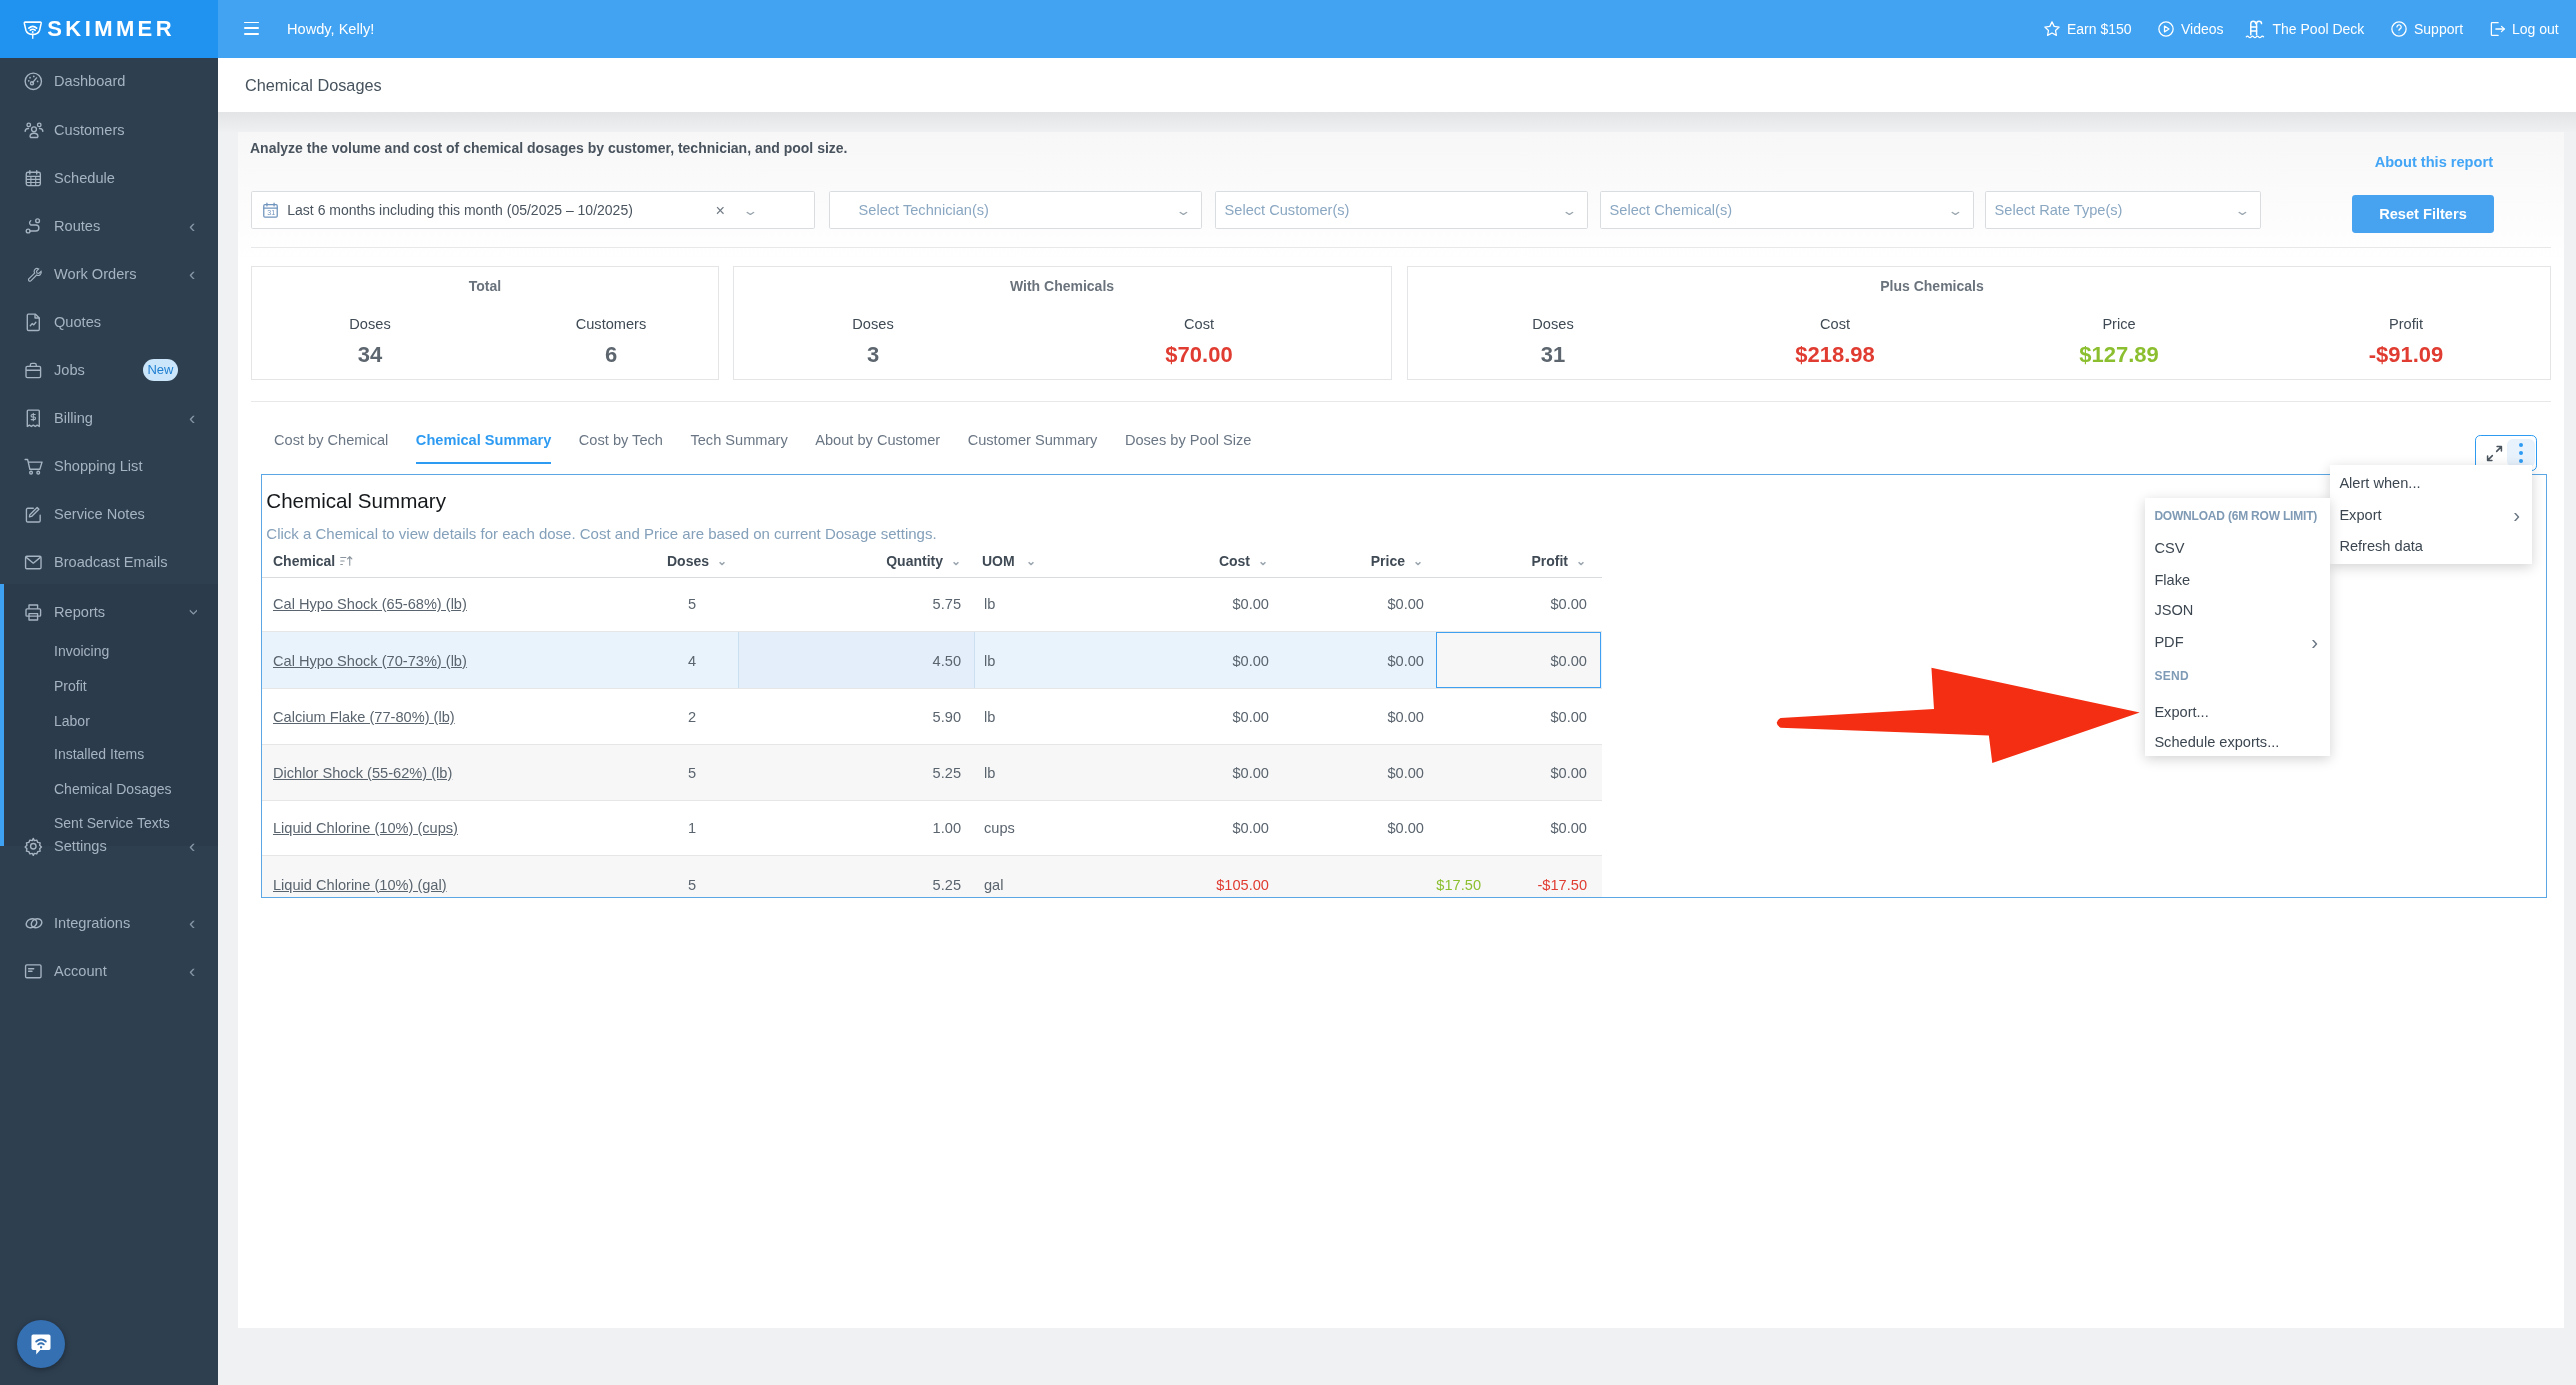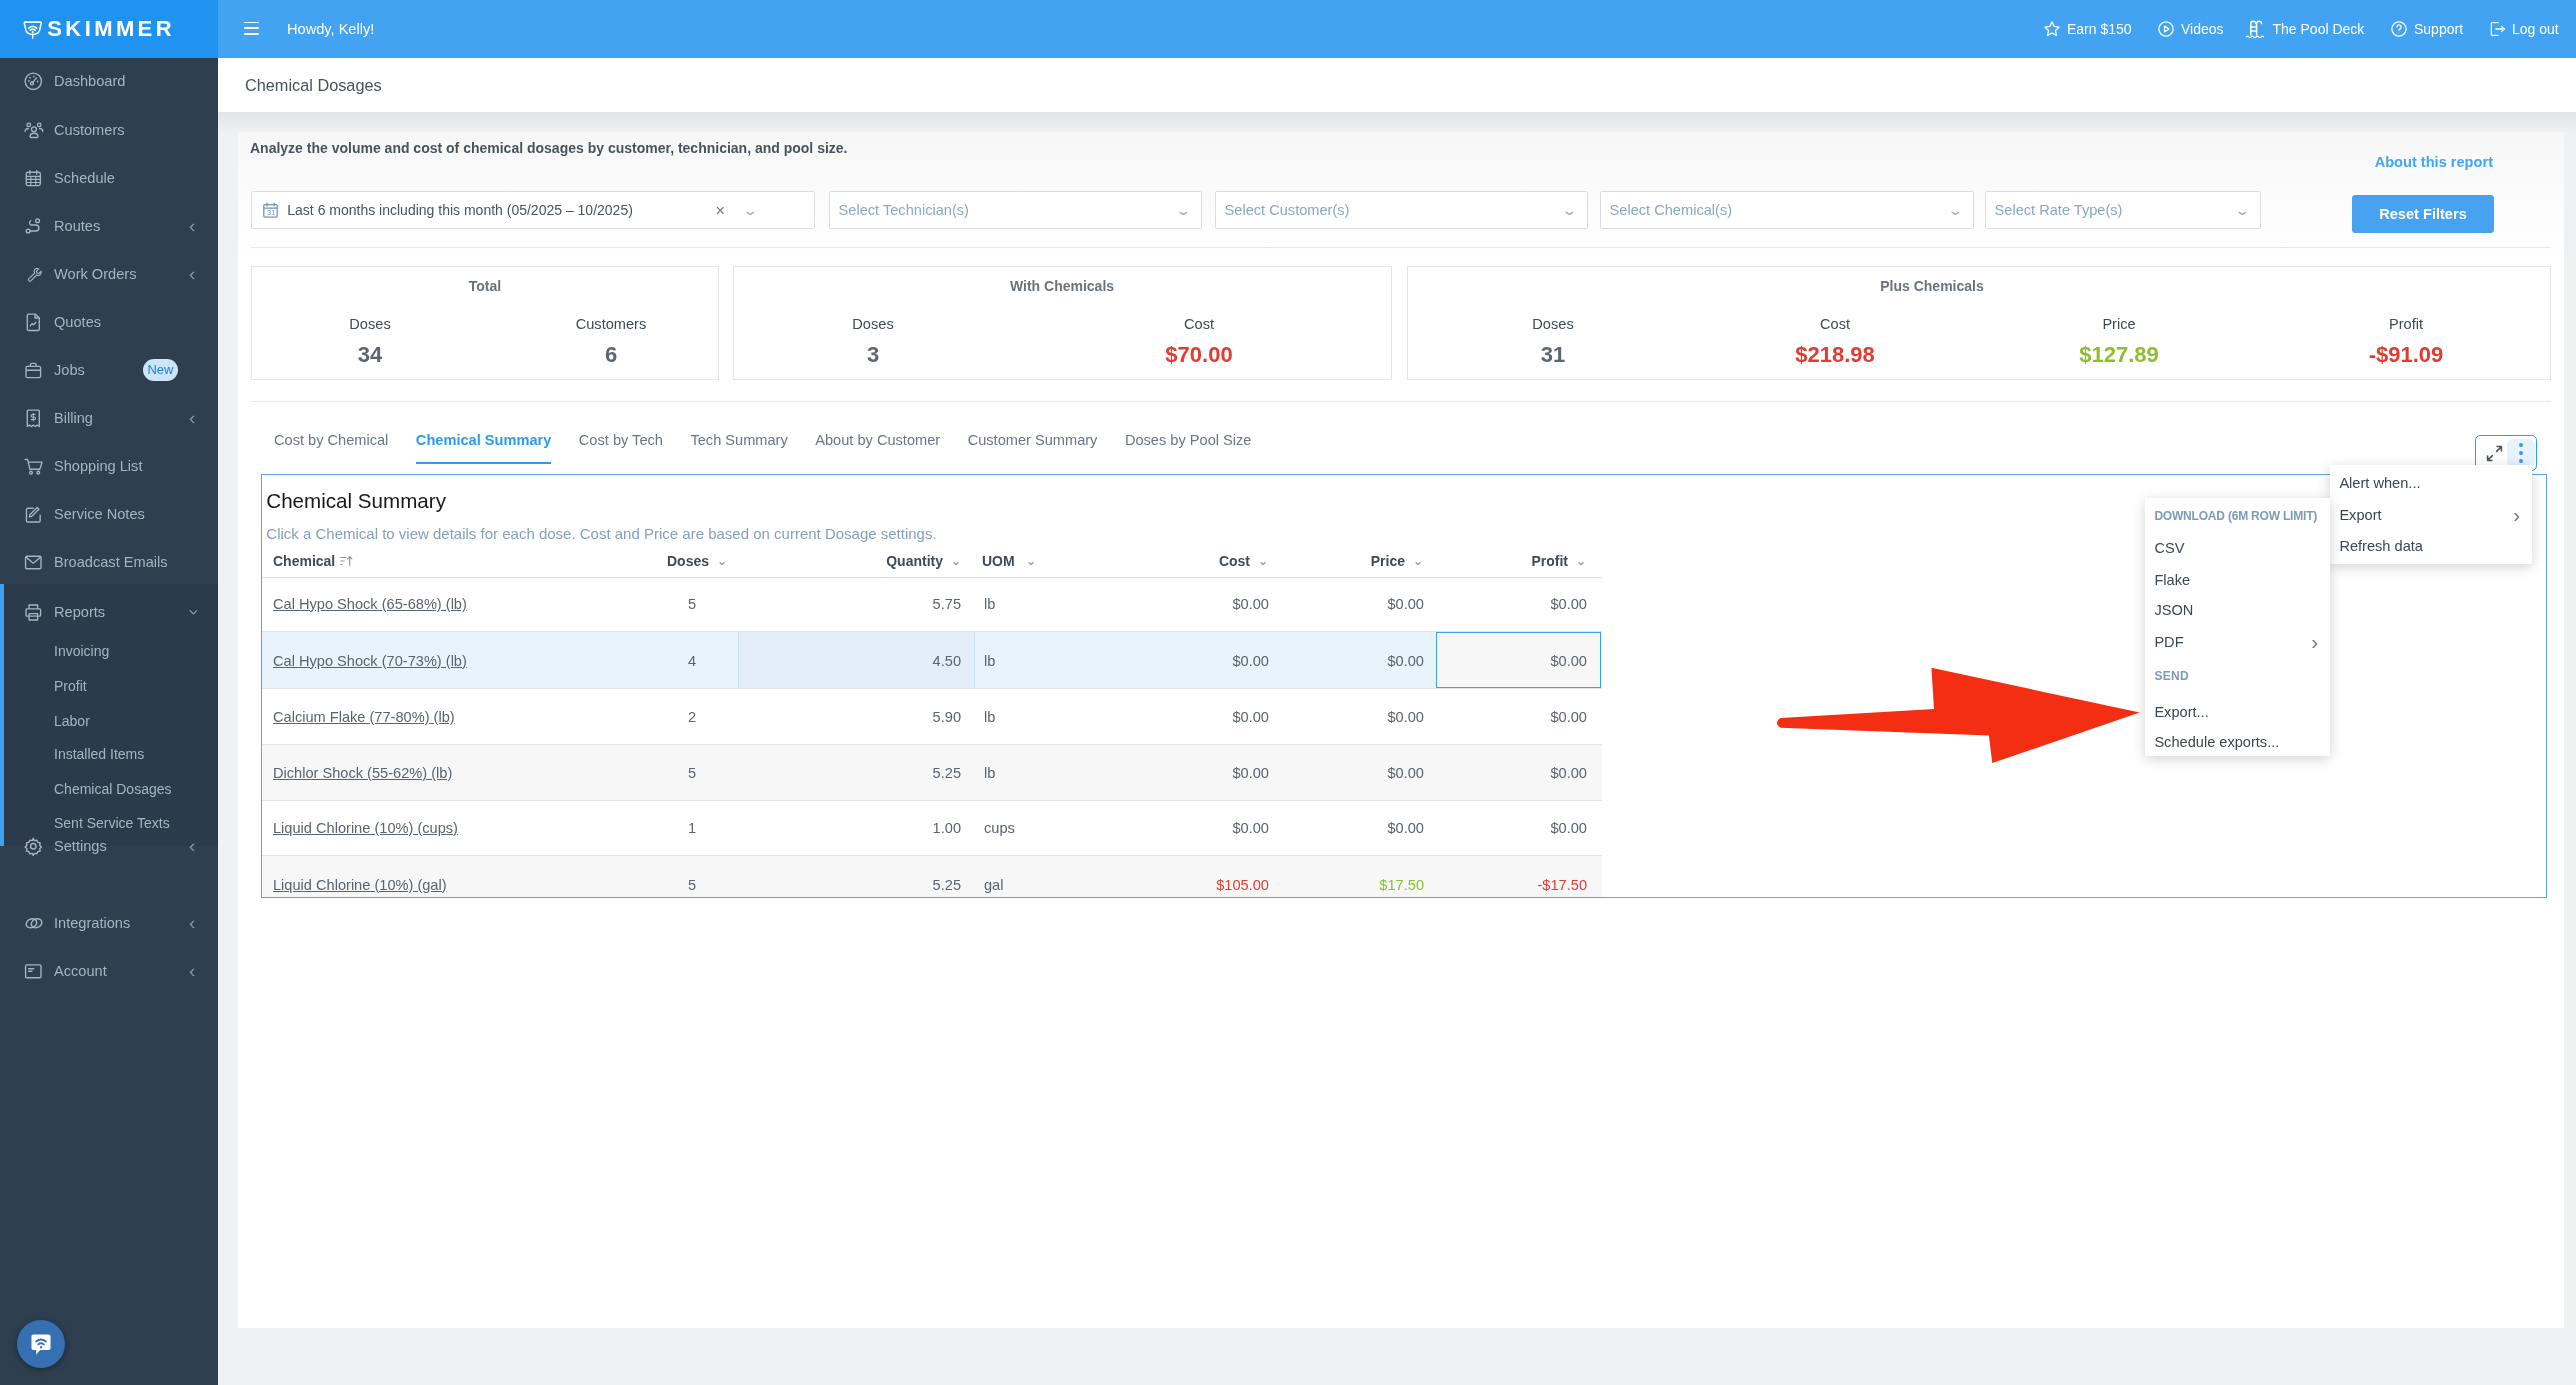--- a/index.html
+++ b/index.html
@@ -301,21 +301,21 @@
     <div class="fbox" style="left:13px; width:564px;">
       <svg style="margin-left:8.6px;font-size:17px" width="19" height="19" viewBox="0 0 24 24" fill="none" stroke="#6f94bd" stroke-width="1.6">
           <rect x="3.5" y="4.5" width="17" height="16" rx="1.5"></rect>
           <path d="M7.5 2.8v3.4M16.5 2.8v3.4M3.5 9h17" stroke-linecap="round"></path>
           <text x="8" y="18" font-size="9" fill="#6f94bd" stroke="none" font-family="Liberation Sans">31</text>
         </svg>
       <span style="margin-left:7.7px; color:#4a545e; font-size:14px;">Last 6 months including this month (05/2025 – 10/2025)</span>
       <span style="position:absolute; right:89px; color:#707a84; font-size:16.3px;">×</span>
       <span class="chev" style="right:58px;">⌄</span>
     </div>
-    <div class="fbox" style="left:591px; width:373px;">
+    <div class="fbox" style="left:591px; width:373px;padding-left:20px;">
         <span class="ph" style="margin-left:8.6px;">Select Technician(s)</span>
         <span class="chev">⌄</span>
       </div>
     <div class="fbox" style="left:977px; width:373px;">
         <span class="ph" style="margin-left:8.6px;">Select Customer(s)</span>
         <span class="chev">⌄</span>
       </div>
     <div class="fbox" style="left:1362px; width:374px;">
         <span class="ph" style="margin-left:8.6px;">Select Chemical(s)</span>
         <span class="chev">⌄</span>
@@ -433,21 +433,21 @@
         <span class="cell r" style="left:1162px;">$0.00</span>
         <span class="cell r" style="left:1325px;">$0.00</span>
         <div class="bdr"></div>
       </div>
       <div class="trow striped" style="top:381px; height:57px;">
         <span class="cell chemlink" style="left:11px;">Liquid Chlorine (10%) (gal)</span>
         <span class="cell r" style="left:434px;">5</span>
         <span class="cell r" style="left:699px;">5.25</span>
         <span class="cell" style="left:722px;">gal</span>
         <span class="cell r red" style="left:1007px;">$105.00</span>
-        <span class="cell r green" style="left:1162px;">$17.50</span>
+        <span class="cell r green" style="left:1219px;">$17.50</span>
         <span class="cell r red" style="left:1325px;">-$17.50</span>
       </div>
     </div>
     <div class="btngroup">
       <svg style="margin-left:9.4px;" width="19" height="19" viewBox="0 0 22 22" fill="none" stroke="#4a545e" stroke-width="1.8" stroke-linecap="round" stroke-linejoin="round">
           <path d="M13.5 8.5L19 3M14 3h5v5"></path>
           <path d="M8.5 13.5L3 19M3 14v5h5"></path>
         </svg>
       <div style="position:absolute; left:31px; top:2.6px; width:28px; height:28px; background:#e7f2fc; border-radius:6px;">
         <div style="position:absolute; left:12px; top:4.3px; width:4.3px; height:4.3px; background:#2e9bf2; border-radius:2.1px;"></div>

